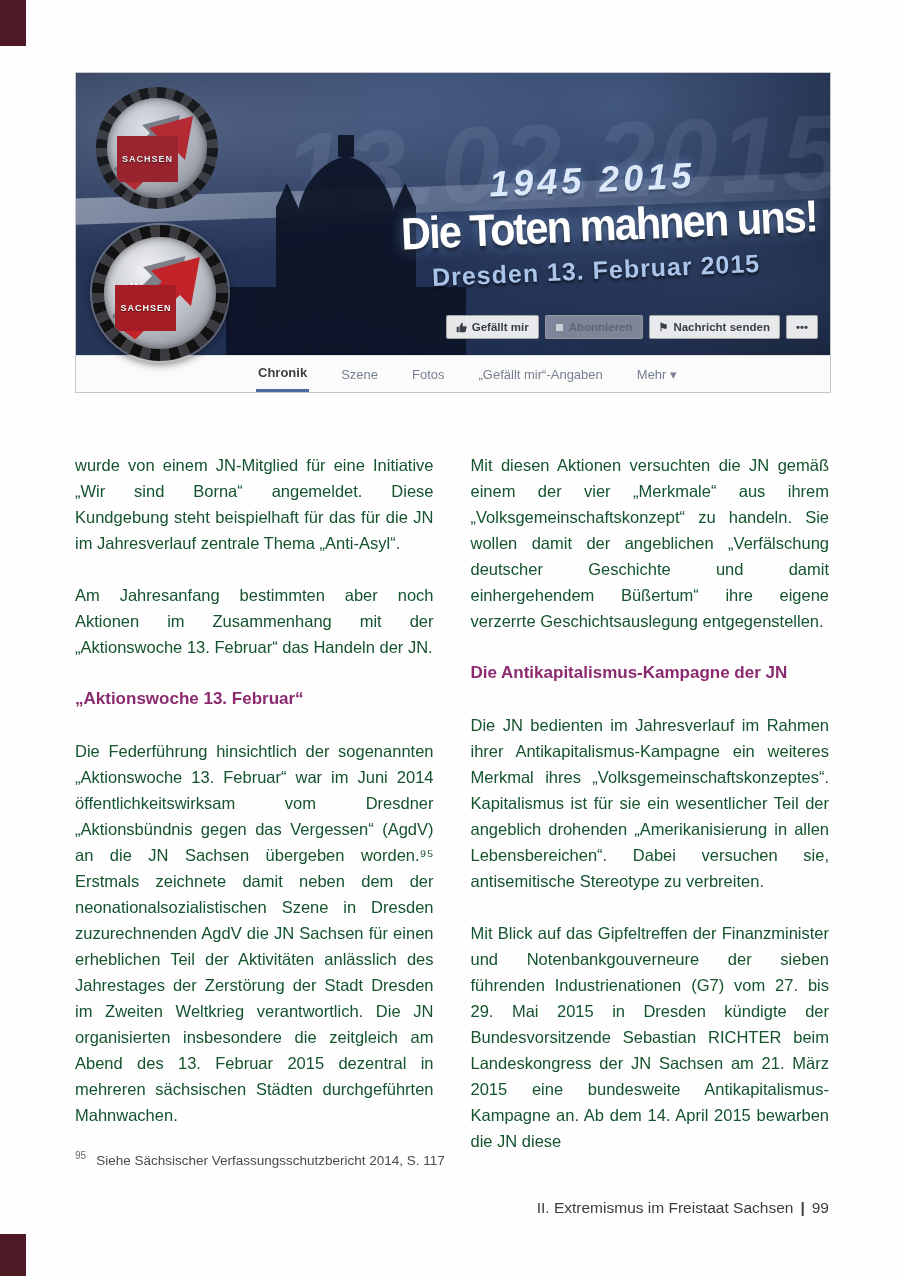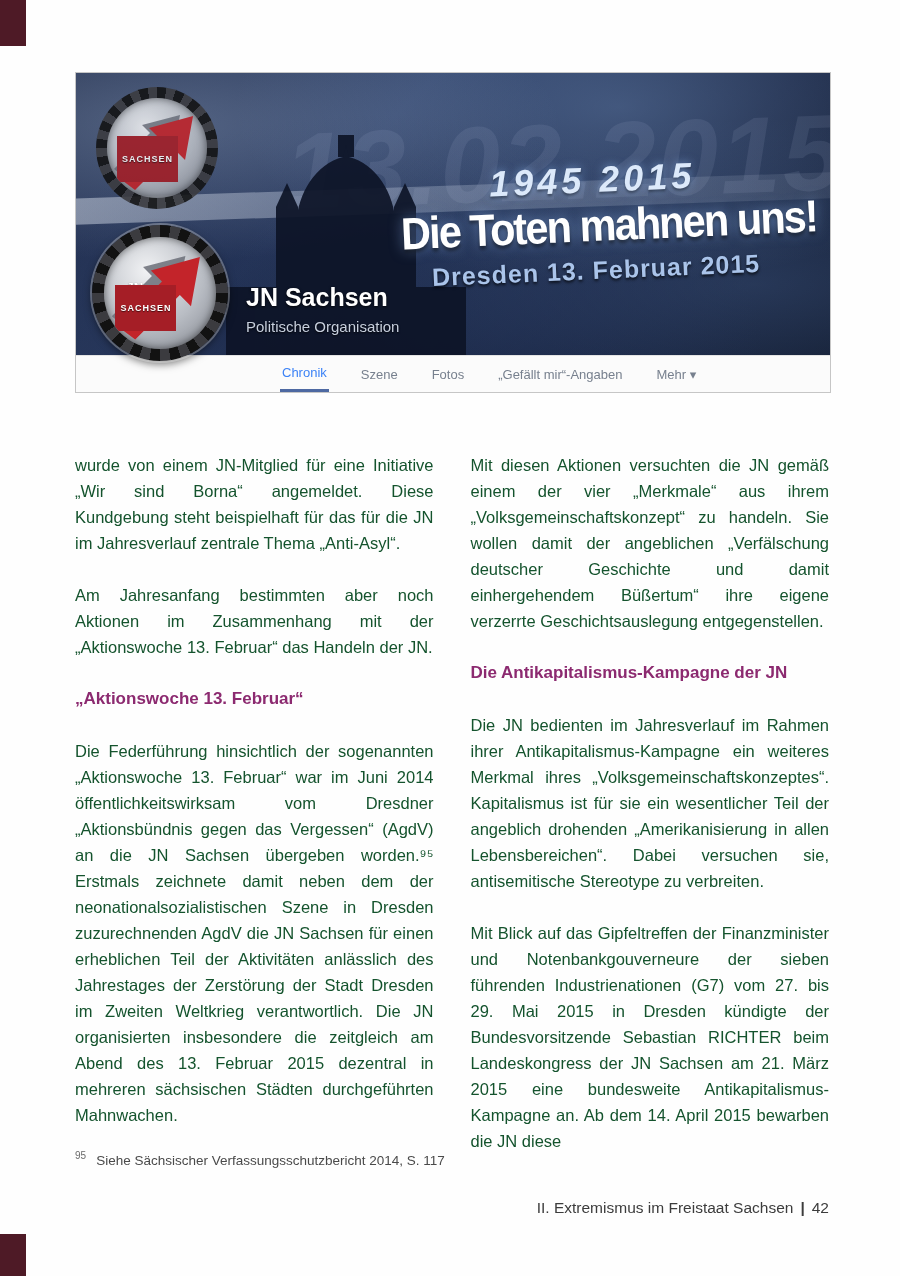--- a/index.html
+++ b/index.html
@@ -115,21 +115,21 @@
 
   .fb-tabs {
     position: relative; height: 37px; background: #fbfbfb;
     border-top: 1px solid #e4e4e4;
     display: flex; align-items: stretch; padding-left: 180px;
   }
   .fb-tab {
     display: flex; align-items: center; padding: 0 2px; margin-right: 30px;
     font-size: 13px; color: #77808e; cursor: pointer; white-space: nowrap;
   }
-  .fb-tab.active { color: #3b82f6; font-weight: normal; border-bottom: 3px solid #4e69a2; margin-left: 24px; }
+  .fb-tab.active { color: #404040; font-weight: bold; border-bottom: 3px solid #4e69a2; }
 
   
   .caption {
     position: absolute; left: 76px; top: 403px; width: 754px;
     font-size: 15px; color: #474747;
   }
 
   
   .columns {
     position: absolute; left: 75px; top: 452px; width: 754px;
@@ -193,25 +193,42 @@
           <div class="badge-sachsen">SACHSEN</div>
         </div>
       </div>
 
       <div class="cover-text">
         <div class="cover-years">1945 2015</div>
         <div class="cover-headline">Die Toten mahnen uns!</div>
         <div class="cover-subline">Dresden 13. Februar 2015</div>
       </div>
 
-      <div class="fb-identity">
-        <div class="fb-page-name">JN Sachsen</div>
-        <div class="fb-page-category">Politische Organisation</div>
-      </div>
-
+
+      <div class="fb-actions">
+        <button class="fb-btn">
+          <span>
+            <svg width="11" height="11" viewBox="0 0 16 16">
+                <path fill="#3a3f47" d="M1 7h3v8H1zM5 15V7l3-6c1.4 0 2.1.9 2 2l-.5 3H14c1 0 1.7 1 1.4 2l-1.3 5c-.2.9-1 2-2 2z"></path>
+              </svg>
+          </span>
+          <span>Gefällt mir</span>
+        </button>
+        <button class="fb-btn ghost">
+          <span class="sub-box"></span>
+          <span>Abonnieren</span>
+        </button>
+        <button class="fb-btn">
+          <span class="glyph">⚑</span>
+          <span>Nachricht senden</span>
+        </button>
+        <button class="fb-btn">
+          <span>•••</span>
+        </button>
+      </div>
     </div>
 
     <div class="gear-badge profile-badge">
       <div class="gear-teeth"></div>
       <div class="gear-inner">
         <svg viewBox="0 0 100 100">
           <path d="M10 76 L46 40 L38 32 L76 22 L68 60 L60 52 L24 88 Z" fill="#6b6f78" opacity="0.85" transform="translate(-3,-5)"></path>
           <path d="M12 80 L52 40 L42 30 L86 18 L78 62 L68 52 L28 92 Z" fill="#c3242a"></path>
         </svg>
         <div class="badge-jn">JN</div>
@@ -242,16 +259,16 @@
       <p>Die JN bedienten im Jahresverlauf im Rahmen ihrer Antikapitalismus-Kampagne ein weiteres Merkmal ihres „Volksgemeinschaftskonzeptes“. Kapitalismus ist für sie ein wesentlicher Teil der angeblich drohenden „Amerikanisierung in allen Lebensbereichen“. Dabei versuchen sie, antisemitische Stereotype zu verbreiten.</p>
       <p>Mit Blick auf das Gipfeltreffen der Finanzminister und Notenbankgouverneure der sieben führenden Industrienationen (G7) vom 27. bis 29. Mai 2015 in Dresden kündigte der Bundesvorsitzende Sebastian RICHTER beim Landeskongress der JN Sachsen am 21. März 2015 eine bundesweite Antikapitalismus-Kampagne an. Ab dem 14. April 2015 bewarben die JN diese</p>
     </div>
   </div>
 
   <div class="footnote">
     <sup>95</sup><span>Siehe Sächsischer Verfassungsschutzbericht 2014, S. 117</span>
   </div>
 
   <div class="page-footer">
-    <span>II. Extremismus im Freistaat Sachsen</span><span class="divider">|</span><span>42</span>
+    <span>II. Extremismus im Freistaat Sachsen</span><span class="divider">|</span><span>99</span>
   </div>
 
 </div>
 
 </body></html>

